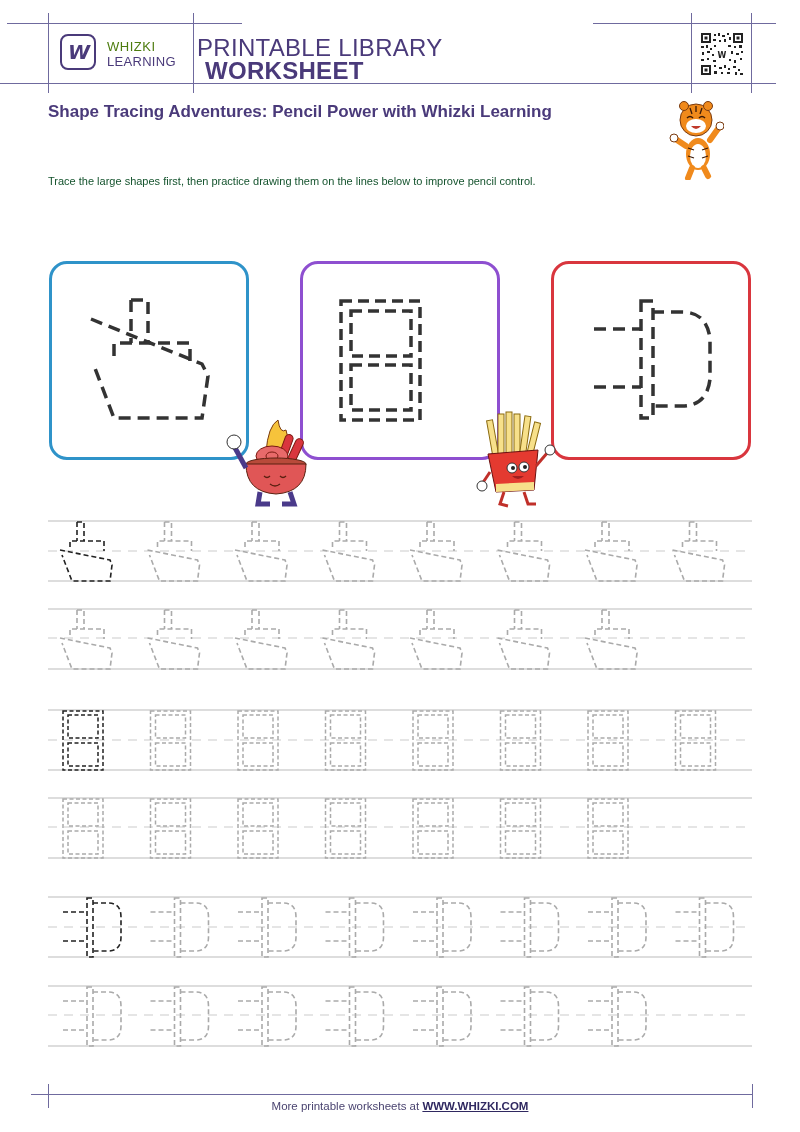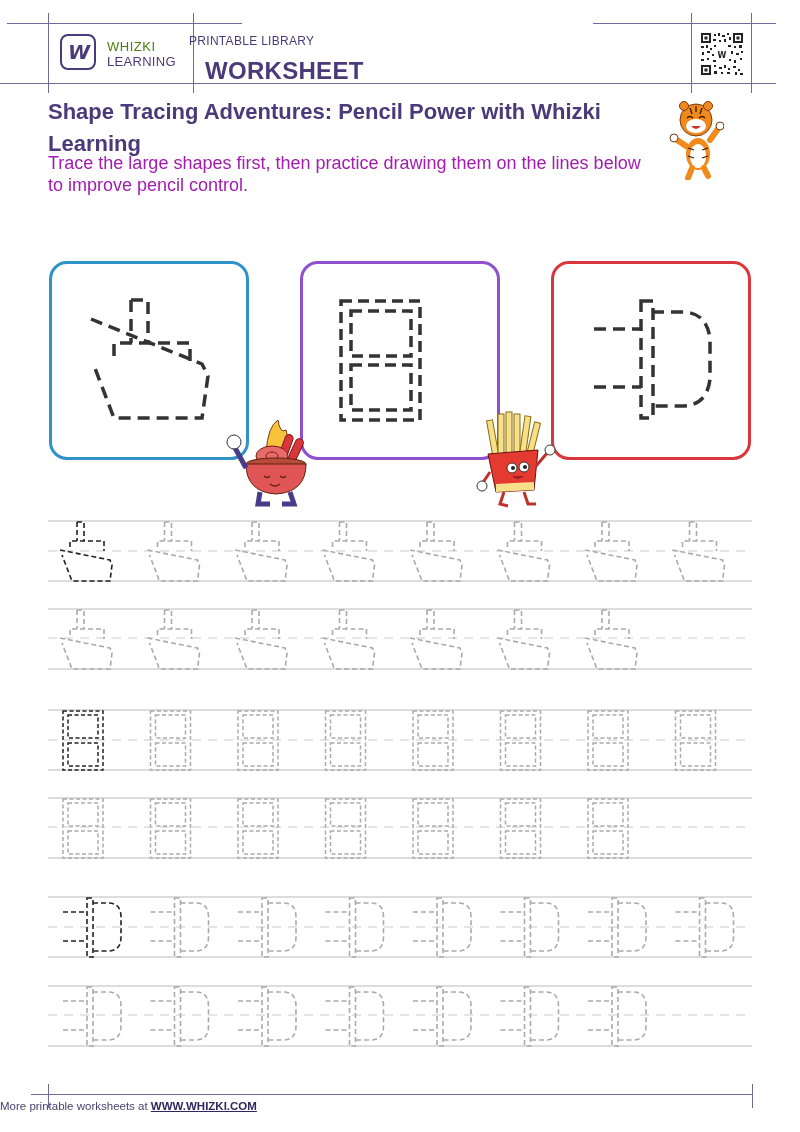--- a/index.html
+++ b/index.html
@@ -4,28 +4,28 @@
 <style>
   html, body { margin:0; padding:0; background:#ffffff; }
   body { width:800px; height:1132px; position:relative; overflow:hidden; font-family:"Liberation Sans", sans-serif; }
   .abs { position:absolute; }
   .rule-h { position:absolute; height:1px; background:#6f6a9e; }
   .rule-v { position:absolute; width:1px; background:#6f6a9e; }
   .brand-box { position:absolute; left:60px; top:34px; width:36px; height:36px; border:2.5px solid #4a3a7a; border-radius:8px; box-sizing:border-box; display:flex; align-items:center; justify-content:center; }
   .brand-w { font-family:"DejaVu Sans", sans-serif; font-weight:bold; font-style:italic; font-size:20px; color:#4a3a7a; letter-spacing:-2px; }
   .brand-top { position:absolute; left:107px; top:39px; font-size:13px; color:#4d7c0f; letter-spacing:0.5px; }
   .brand-bottom { position:absolute; left:107px; top:54px; font-size:13px; font-weight:normal; color:#4a3a7a; letter-spacing:0.3px; }
-  .hdr-top { position:absolute; left:189px; top:34px; font-size:12px; color:#4a3a7a; letter-spacing:0.3px; }
+  .hdr-top { position:absolute; left:197px; top:34px; font-size:24px; color:#4a3a7a; letter-spacing:0.3px; }
   .hdr-bottom { position:absolute; left:205px; top:57px; font-size:24px; font-weight:bold; color:#4a3a7a; letter-spacing:0.3px; }
   .qr { position:absolute; left:700px; top:32px; width:44px; height:44px; }
-  .title { position:absolute; left:48px; top:96px; width:600px; font-size:22px; line-height:32px; font-weight:bold; color:#4a3a7a; }
-  .subtitle { position:absolute; left:48px; top:152px; width:600px; font-size:18px; line-height:22px; color:#a21caf; }
+  .title { position:absolute; left:48px; top:96px; width:600px; font-size:17px; line-height:32px; font-weight:bold; color:#4a3a7a; }
+  .subtitle { position:absolute; left:48px; top:170px; width:600px; font-size:11px; line-height:22px; color:#14532d; }
   .card { position:absolute; top:261px; width:200px; height:199px; border-radius:18px; box-sizing:border-box; border:3px solid; background:#fff; }
   .row-svg { position:absolute; left:48px; }
-  .footer { position:absolute; left:0; top:1100px; width:800px; font-size:11.5px; color:#4a4470; }
+  .footer { position:absolute; left:0; top:1100px; width:800px; text-align:center; font-size:11.5px; color:#4a4470; }
   .footer a { color:#2f2860; font-weight:bold; text-decoration:underline; }
 </style>
 </head>
 <body>
 
 <div class="rule-h" style="left:7px; top:23px; width:235px;"></div>
 <div class="rule-h" style="left:593px; top:23px; width:183px;"></div>
 <div class="rule-h" style="left:0; top:83px; width:776px;"></div>
 <div class="rule-v" style="left:48px; top:13px; height:80px;"></div>
 <div class="rule-v" style="left:193px; top:13px; height:80px;"></div>

